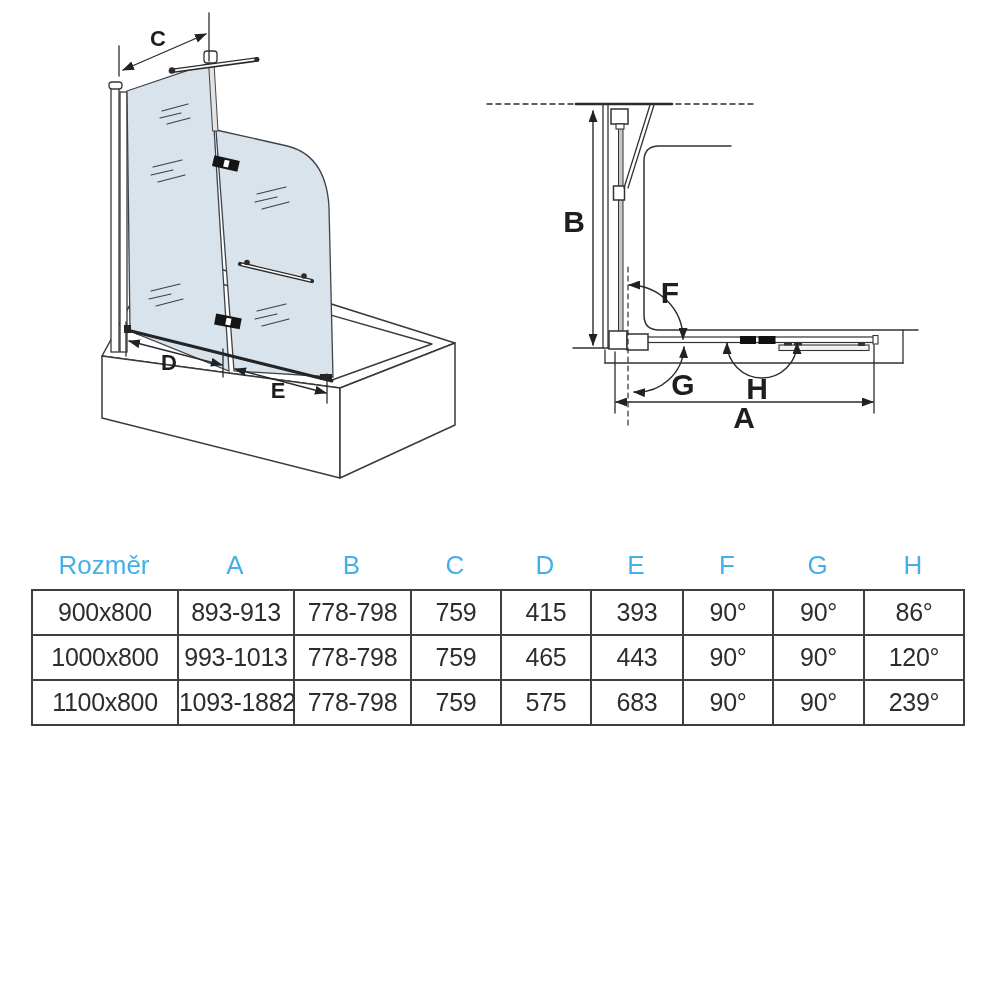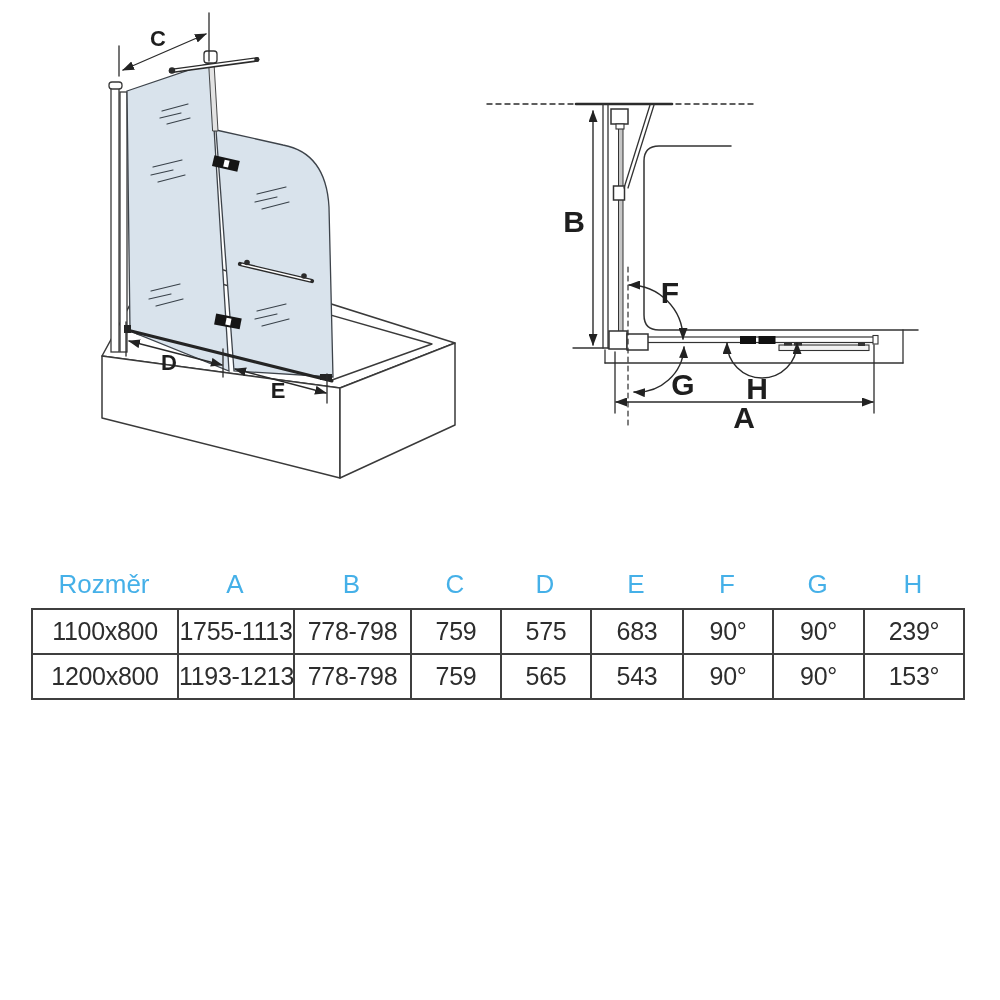--- a/index.html
+++ b/index.html
@@ -2,21 +2,21 @@
 <html><head>
 <meta charset="utf-8">
 <style>
   html,body{margin:0;padding:0;background:#fff;}
   .page{position:relative;width:1000px;height:1000px;background:#fff;overflow:hidden;
         font-family:"Liberation Sans",sans-serif;}
   svg text{font-family:"Liberation Sans",sans-serif;fill:#1e1e1e;}
   .dimL{font-size:22px;font-weight:bold;}
   .dimR{font-size:30px;font-weight:bold;}
 
-  .tbl-wrap{position:absolute;left:31px;top:560px;width:958px;}
+  .tbl-wrap{position:absolute;left:31px;top:541px;width:958px;}
   .tbl-head{display:grid;grid-template-columns:146px 116px 117px 90px 90px 92px 90px 91px 100px;
             height:48px;align-items:center;text-align:center;
             color:#45b0e8;font-size:26px;}
   table.dims{border-collapse:collapse;table-layout:fixed;width:932px;}
   table.dims td{border:2px solid #3f3f3f;height:43px;text-align:center;vertical-align:middle;
                 font-size:25px;letter-spacing:-0.3px;color:#2d2d2d;padding:0;white-space:nowrap;}
 </style>
 </head>
 <body>
 
@@ -204,38 +204,49 @@
           <col style="width:117px">
       <col style="width:90px">
           <col style="width:90px">
           <col style="width:92px">
       <col style="width:90px">
           <col style="width:91px">
           <col style="width:100px">
     </colgroup>
     <tbody>
       <tr>
+        <td>900x800</td>
+        <td>893-913</td>
+        <td>778-798</td>
+        <td>759</td>
+        <td>415</td>
+        <td>393</td>
+        <td>90°</td>
+        <td>90°</td>
+        <td>86°</td>
+      </tr>
+      <tr>
+        <td>1000x800</td>
+        <td>993-1013</td>
+        <td>778-798</td>
+        <td>759</td>
+        <td>465</td>
+        <td>443</td>
+        <td>90°</td>
+        <td>90°</td>
+        <td>120°</td>
+      </tr>
+      <tr>
         <td>1100x800</td>
-        <td>1755-1113</td>
+        <td>1093-1882</td>
         <td>778-798</td>
         <td>759</td>
         <td>575</td>
         <td>683</td>
         <td>90°</td>
         <td>90°</td>
         <td>239°</td>
       </tr>
-      <tr>
-        <td>1200x800</td>
-        <td>1193-1213</td>
-        <td>778-798</td>
-        <td>759</td>
-        <td>565</td>
-        <td>543</td>
-        <td>90°</td>
-        <td>90°</td>
-        <td>153°</td>
-      </tr>
     </tbody>
   </table>
 </div>
 
 </div>
 
 </body></html>

